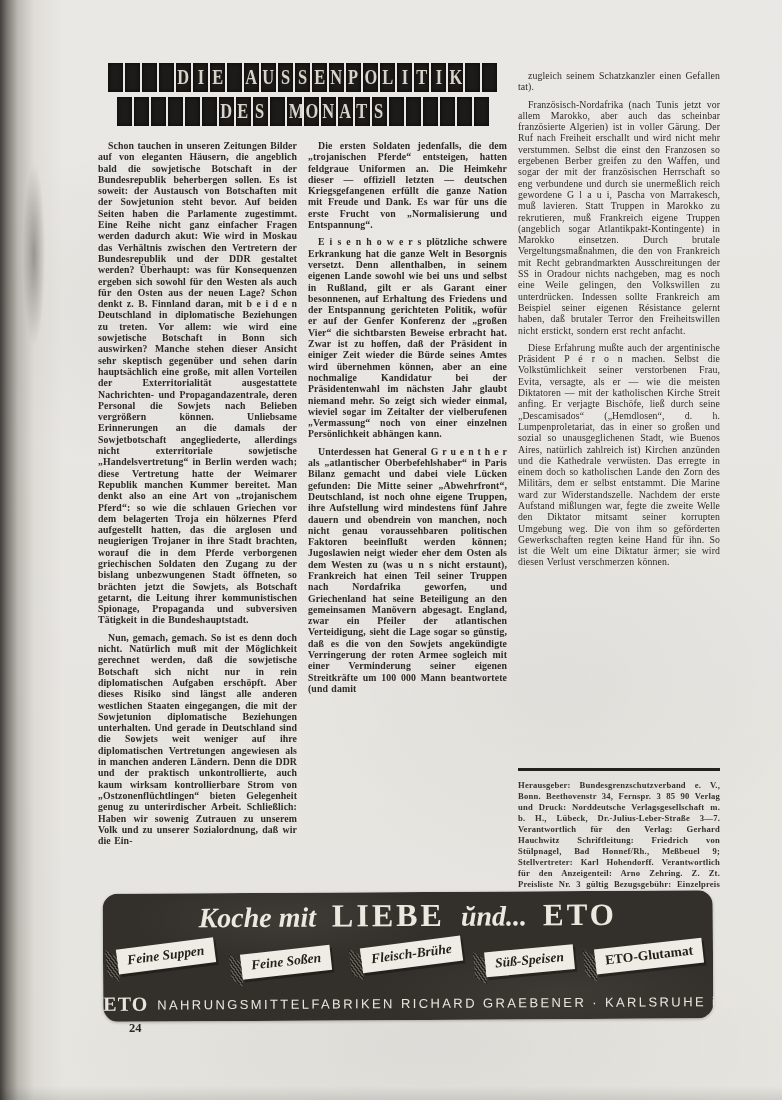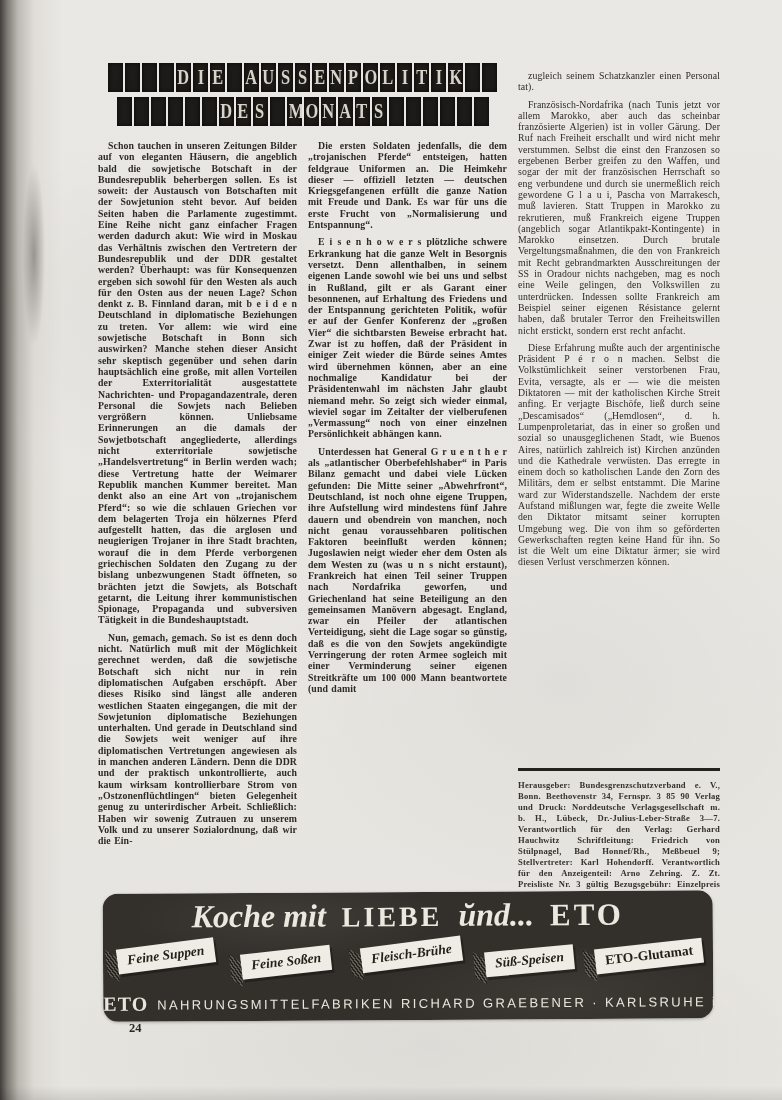--- a/index.html
+++ b/index.html
@@ -66,22 +66,22 @@
       radial-gradient(ellipse 260px 70px at 75% 80%, rgba(255,255,255,0.05), transparent 70%),
       #33302b;
     border-radius:15px;
     transform:rotate(-0.35deg);
     box-shadow:0 1px 3px rgba(0,0,0,0.25);
   }
   .ad-headline{
     display:flex;justify-content:center;align-items:baseline;gap:16px;
     padding-top:5px;color:#ece8df;white-space:nowrap;
   }
-  .ad-script{font-style:italic;font-weight:bold;font-size:32px;font-family:"Liberation Serif",serif;}
-  .ad-caps{font-weight:bold;font-size:28px;letter-spacing:3px;font-family:"Liberation Serif",serif;}
+  .ad-script{font-style:italic;font-weight:bold;font-size:28px;font-family:"Liberation Serif",serif;}
+  .ad-caps{font-weight:bold;font-size:32px;letter-spacing:3px;font-family:"Liberation Serif",serif;}
   .ad-brand{font-weight:bold;font-size:31px;letter-spacing:3px;font-family:"Liberation Serif",serif;}
   .ad-labels{position:absolute;left:0;top:0;width:100%;height:100%;pointer-events:none;}
   .ad-label{
     position:absolute;background:#efece5;color:#24211d;
     font-weight:bold;font-style:italic;font-size:13.5px;font-family:"Liberation Serif",serif;
     padding:4px 10px 5px;white-space:nowrap;
     box-shadow:2px 3px 0 rgba(0,0,0,0.3);
   }
   .ad-label::before{
     content:'';position:absolute;left:-11px;top:3px;width:11px;height:100%;
@@ -165,21 +165,21 @@
       <p>Nun, gemach, gemach. So ist es denn doch nicht. Natürlich muß mit der Möglichkeit gerechnet werden, daß die sowjetische Botschaft sich nicht nur in rein diplomatischen Aufgaben erschöpft. Aber dieses Risiko sind längst alle anderen westlichen Staaten eingegangen, die mit der Sowjetunion diplomatische Beziehungen unterhalten. Und gerade in Deutschland sind die Sowjets weit weniger auf ihre diplomatischen Vertretungen angewiesen als in manchen anderen Ländern. Denn die DDR und der praktisch unkontrollierte, auch kaum wirksam kontrollierbare Strom von „Ostzonenflüchtlingen“ bieten Gelegenheit genug zu unterirdischer Arbeit. Schließlich: Haben wir sowenig Zutrauen zu unserem Volk und zu unserer Sozialordnung, daß wir die Ein-</p>
     </div>
   <div class="col" id="col2">
       <p>Die ersten Soldaten jedenfalls, die dem „trojanischen Pferde“ entsteigen, hatten feldgraue Uniformen an. Die Heimkehr dieser — offiziell letzten — deutschen Kriegsgefangenen erfüllt die ganze Nation mit Freude und Dank. Es war für uns die erste Frucht von „Normalisierung und Entspannung“.</p>
       <p>E i s e n h o w e r s plötzliche schwere Erkrankung hat die ganze Welt in Besorgnis versetzt. Denn allenthalben, in seinem eigenen Lande sowohl wie bei uns und selbst in Rußland, gilt er als Garant einer besonnenen, auf Erhaltung des Friedens und der Entspannung gerichteten Politik, wofür er auf der Genfer Konferenz der „großen Vier“ die sichtbarsten Beweise erbracht hat. Zwar ist zu hoffen, daß der Präsident in einiger Zeit wieder die Bürde seines Amtes wird übernehmen können, aber an eine nochmalige Kandidatur bei der Präsidentenwahl im nächsten Jahr glaubt niemand mehr. So zeigt sich wieder einmal, wieviel sogar im Zeitalter der vielberufenen „Vermassung“ noch von einer einzelnen Persönlichkeit abhängen kann.</p>
       <p>Unterdessen hat General G r u e n t h e r als „atlantischer Oberbefehlshaber“ in Paris Bilanz gemacht und dabei viele Lücken gefunden: Die Mitte seiner „Abwehrfront“, Deutschland, ist noch ohne eigene Truppen, ihre Aufstellung wird mindestens fünf Jahre dauern und obendrein von manchen, noch nicht genau voraussehbaren politischen Faktoren beeinflußt werden können; Jugoslawien neigt wieder eher dem Osten als dem Westen zu (was u n s nicht erstaunt), Frankreich hat einen Teil seiner Truppen nach Nordafrika geworfen, und Griechenland hat seine Beteiligung an den gemeinsamen Manövern abgesagt. England, zwar ein Pfeiler der atlantischen Verteidigung, sieht die Lage sogar so günstig, daß es die von den Sowjets angekündigte Verringerung der roten Armee sogleich mit einer Verminderung seiner eigenen Streitkräfte um 100 000 Mann beantwortete (und damit</p>
     </div>
 
   <div class="col3-block">
     <div id="col3">
-        <p>zugleich seinem Schatzkanzler einen Personal tat).</p>
+        <p>zugleich seinem Schatzkanzler einen Gefallen tat).</p>
         <p>Französisch-Nordafrika (nach Tunis jetzt vor allem Marokko, aber auch das scheinbar französierte Algerien) ist in voller Gärung. Der Ruf nach Freiheit erschallt und wird nicht mehr verstummen. Selbst die einst den Franzosen so ergebenen Berber greifen zu den Waffen, und sogar der mit der französischen Herrschaft so eng verbundene und durch sie unermeßlich reich gewordene G l a u i, Pascha von Marrakesch, muß lavieren. Statt Truppen in Marokko zu rekrutieren, muß Frankreich eigene Truppen (angeblich sogar Atlantikpakt-Kontingente) in Marokko einsetzen. Durch brutale Vergeltungsmaßnahmen, die den von Frankreich mit Recht gebrandmarkten Ausschreitungen der SS in Oradour nichts nachgeben, mag es noch eine Weile gelingen, den Volkswillen zu unterdrücken. Indessen sollte Frankreich am Beispiel seiner eigenen Résistance gelernt haben, daß brutaler Terror den Freiheitswillen nicht erstickt, sondern erst recht anfacht.</p>
         <p>Diese Erfahrung mußte auch der argentinische Präsident P é r o n machen. Selbst die Volkstümlichkeit seiner verstorbenen Frau, Evita, versagte, als er — wie die meisten Diktatoren — mit der katholischen Kirche Streit anfing. Er verjagte Bischöfe, ließ durch seine „Descamisados“ („Hemdlosen“, d. h. Lumpenproletariat, das in einer so großen und sozial so unausgeglichenen Stadt, wie Buenos Aires, natürlich zahlreich ist) Kirchen anzünden und die Kathedrale verwüsten. Das erregte in einem doch so katholischen Lande den Zorn des Militärs, dem er selbst entstammt. Die Marine ward zur Widerstandszelle. Nachdem der erste Aufstand mißlungen war, fegte die zweite Welle den Diktator mitsamt seiner korrupten Umgebung weg. Die von ihm so geförderten Gewerkschaften regten keine Hand für ihn. So ist die Welt um eine Diktatur ärmer; sie wird diesen Verlust verschmerzen können.</p>
       </div>
     <hr class="imprint-rule">
     <p class="imprint">Herausgeber: Bundesgrenzschutzverband e. V., Bonn. Beethovenstr 34, Fernspr. 3 85 90 Verlag und Druck: Norddeutsche Verlagsgesellschaft m. b. H., Lübeck, Dr.-Julius-Leber-Straße 3—7. Verantwortlich für den Verlag: Gerhard Hauchwitz Schriftleitung: Friedrich von Stülpnagel, Bad Honnef/Rh., Meßbeuel 9; Stellvertreter: Karl Hohendorff. Verantwortlich für den Anzeigenteil: Arno Zehring. Z. Zt. Preisliste Nr. 3 gültig Bezugsgebühr: Einzelpreis 50 Pf</p>
   </div>
 
   <div class="ad">
     <div class="ad-headline">
       <span class="ad-script">Koche mit</span>

